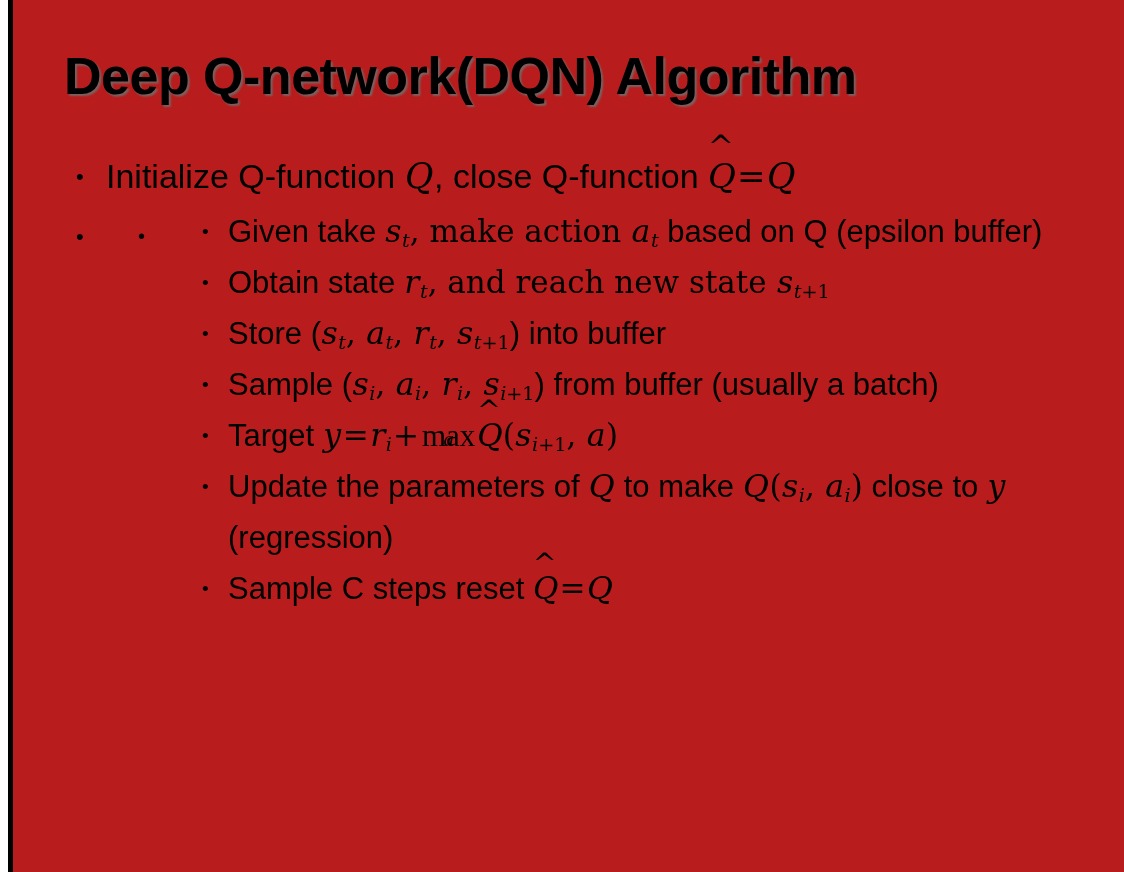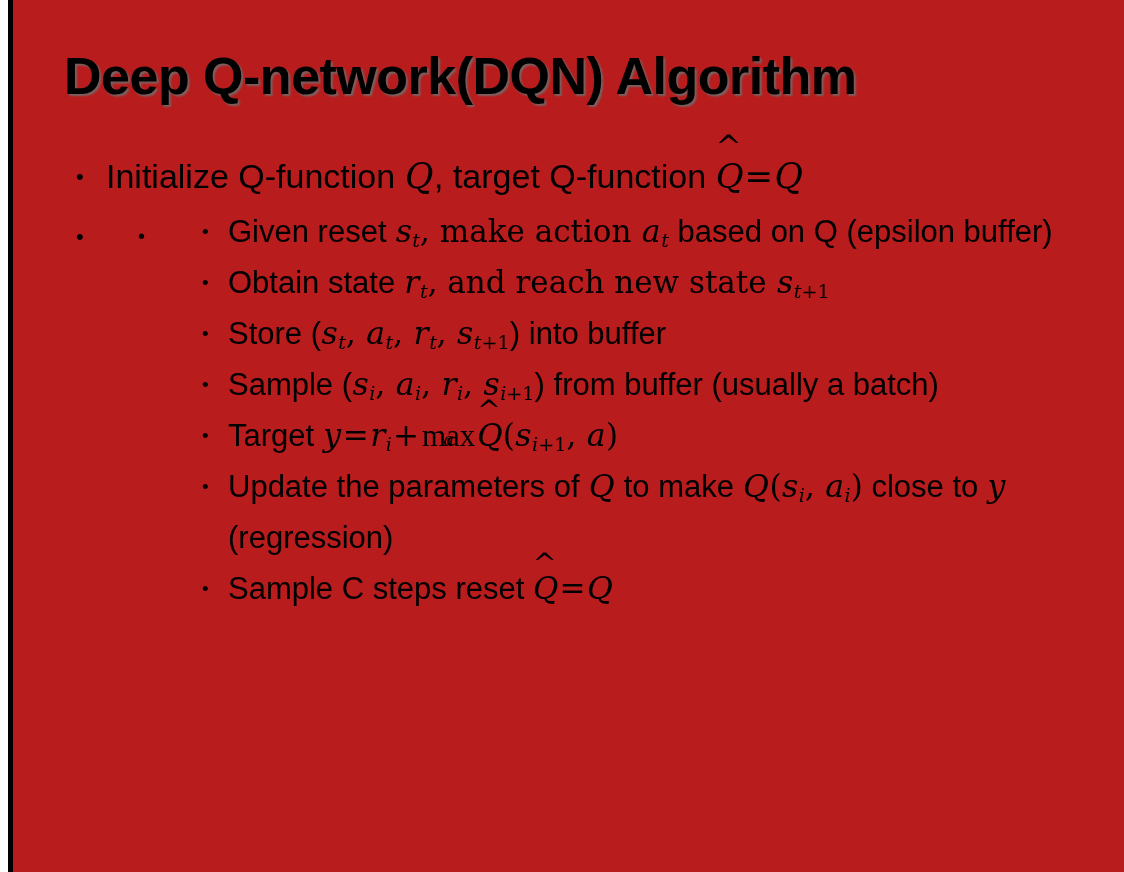--- a/index.html
+++ b/index.html
@@ -179,34 +179,34 @@
 <div class="slide">
 
   <div class="left-edge-band"></div>
 
   <div class="slide-title">Deep Q-network(DQN) Algorithm</div>
 
   <div class="body-area">
 
     <div class="bullet lvl1">
       <span class="marker">•</span>
-      <span class="btext"><span>Initialize Q-function </span><span class="mvar">Q</span><span>, target Q-function </span><span class="qhat"><span class="hat">^</span><span>Q</span></span><span class="mop">=</span><span class="mvar">Q</span></span>
+      <span class="btext"><span>Initialize Q-function </span><span class="mvar">Q</span><span>, close Q-function </span><span class="qhat"><span class="hat">^</span><span>Q</span></span><span class="mop">=</span><span class="mvar">Q</span></span>
     </div>
 
     <div class="bullet lvl1">
       <span class="marker">•</span>
     </div>
 
     <div class="bullet lvl2">
       <span class="marker">•</span>
     </div>
 
     <div class="bullet lvl3">
       <span class="marker">•</span>
-      <span class="btext"><span>Given reset </span><span class="mvar">s</span><sub class="msub">t</sub><span class="mpunct">, make action </span><span class="mvar">a</span><sub class="msub">t</sub><span> based on Q (epsilon buffer)</span></span>
+      <span class="btext"><span>Given take </span><span class="mvar">s</span><sub class="msub">t</sub><span class="mpunct">, make action </span><span class="mvar">a</span><sub class="msub">t</sub><span> based on Q (epsilon buffer)</span></span>
     </div>
 
     <div class="bullet lvl3">
       <span class="marker">•</span>
       <span class="btext"><span>Obtain state </span><span class="mvar">r</span><sub class="msub">t</sub><span class="mpunct">, and reach new state </span><span class="mvar">s</span><sub class="msub"><span>t</span><span class="num">+1</span></sub></span>
     </div>
 
     <div class="bullet lvl3">
       <span class="marker">•</span>
       <span class="btext"><span>Store (</span><span class="mvar">s</span><sub class="msub">t</sub><span class="mpunct">, </span><span class="mvar">a</span><sub class="msub">t</sub><span class="mpunct">, </span><span class="mvar">r</span><sub class="msub">t</sub><span class="mpunct">, </span><span class="mvar">s</span><sub class="msub"><span>t</span><span class="num">+1</span></sub><span>) into buffer</span></span>

